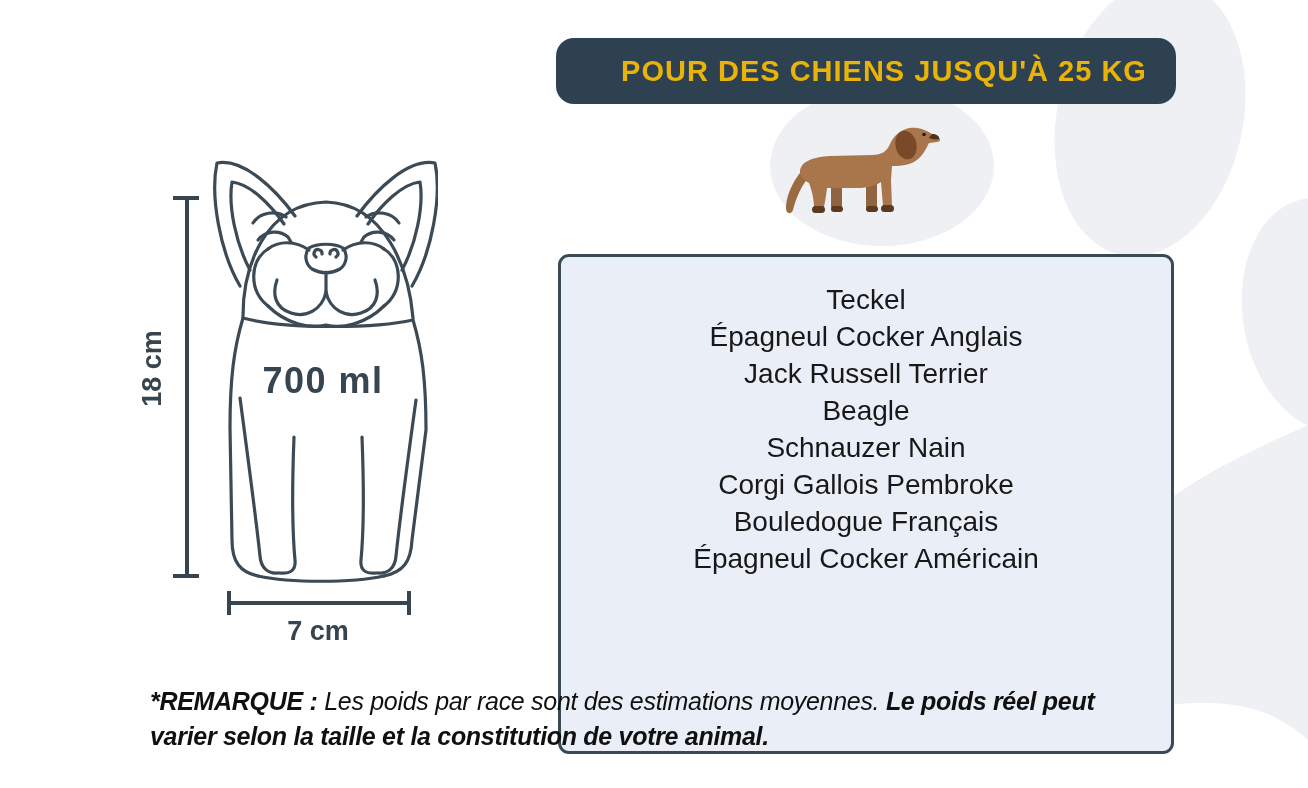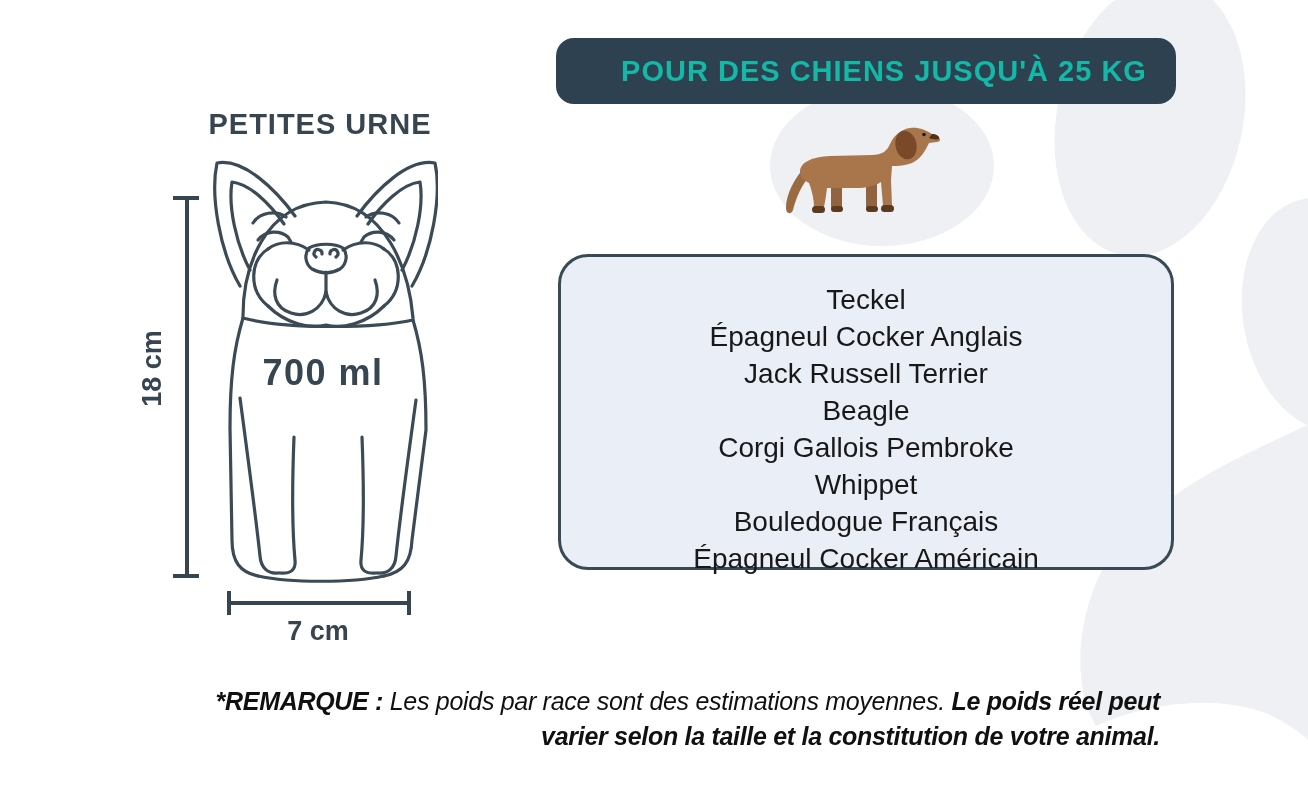--- a/index.html
+++ b/index.html
@@ -10,53 +10,53 @@
   .abs{position:absolute;}
   
   .paw-bg{left:0;top:0;width:1308px;height:788px;pointer-events:none;}
   
   .urn-title{
     left:150px;top:108px;width:340px;text-align:center;
     font-size:29px;font-weight:bold;letter-spacing:1px;color:#36454f;
   }
   .urn-svg{left:198px;top:148px;width:240px;height:445px;}
   .urn-volume{
-    left:198px;top:352px;width:250px;text-align:center;
+    left:198px;top:360px;width:250px;text-align:center;
     font-size:36px;font-weight:bold;letter-spacing:1.5px;color:#36454f;
   }
   .dim{background:#36454f;}
   .dim-v-line{left:185px;top:198px;width:4px;height:378px;}
   .dim-v-captop{left:173px;top:196px;width:26px;height:4px;}
   .dim-v-capbot{left:173px;top:574px;width:26px;height:4px;}
   .dim-h-line{left:229px;top:601px;width:180px;height:4px;}
   .dim-h-capl{left:227px;top:591px;width:4px;height:24px;}
   .dim-h-capr{left:407px;top:591px;width:4px;height:24px;}
   .dim-label{font-size:27px;font-weight:bold;color:#36454f;white-space:nowrap;}
   .h-label{left:112px;top:353px;width:80px;text-align:center;transform:rotate(-90deg);transform-origin:50% 50%;}
   .w-label{left:248px;top:616px;width:140px;text-align:center;}
   
   .banner{
     left:556px;top:38px;width:620px;height:66px;border-radius:18px;
     background:#2e4151;display:flex;align-items:center;justify-content:center;
   }
   .banner span{
-    color:#14b8a6;font-size:29px;font-weight:bold;letter-spacing:1px;white-space:nowrap;margin-left:36px;
+    color:#eab308;font-size:29px;font-weight:bold;letter-spacing:1px;white-space:nowrap;margin-left:36px;
   }
   .dog-svg{left:780px;top:118px;width:178px;height:108px;}
   .breed-box{
-    left:558px;top:254px;width:616px;height:316px;box-sizing:border-box;
-    background:#e9eef7;border:3.5px solid #3a4a55;border-radius:30px;
+    left:558px;top:254px;width:616px;height:500px;box-sizing:border-box;
+    background:#e9eef7;border:3.5px solid #3a4a55;border-radius:11px;
     padding-top:24px;text-align:center;
   }
   .breed-item{
     font-size:28px;line-height:37px;color:#181818;
   }
   
   .note{
-    left:150px;top:684px;width:1010px;text-align:right;
+    left:150px;top:684px;width:1010px;text-align:left;
     font-size:25px;line-height:35px;color:#101010;font-style:italic;letter-spacing:-0.3px;
   }
   .note .bold{font-weight:bold;}
 </style>
 </head>
 <body>
 
 <div class="canvas">
 
   <svg class="abs paw-bg" width="1308" height="788" viewBox="0 0 1308 788">
@@ -64,21 +64,20 @@
       <ellipse cx="882" cy="166" rx="112" ry="80"></ellipse>
       <ellipse cx="1150" cy="118" rx="93" ry="140" transform="rotate(12 1150 118)"></ellipse>
       <ellipse cx="1325" cy="315" rx="82" ry="118" transform="rotate(-10 1325 315)"></ellipse>
       <path d="M 1308,425 C 1235,458 1145,498 1103,568
                C 1072,628 1076,695 1096,726
                C 1148,702 1218,694 1268,714
                C 1284,721 1299,731 1308,740 Z"></path>
     </g>
   </svg>
 
-  <div class="abs urn-title">PETITES URNE</div>
 
   <svg class="abs urn-svg" viewBox="0 0 240 445">
     <g fill="none" stroke="#3b4a55" stroke-width="3.2" stroke-linecap="round" stroke-linejoin="round">
 
       <path d="M 45,168 C 45,120 66,56 128,54 C 188,56 211,122 215,170"></path>
 
       <path d="M 42,138 C 22,104 12,48 19,15 C 46,10 78,42 97,68"></path>
       <path d="M 52,122 C 38,96 30,58 34,34 C 52,36 72,56 86,76"></path>
 
       <path d="M 214,138 C 234,104 244,48 237,15 C 210,10 178,42 159,68"></path>
@@ -157,22 +156,22 @@
     <rect x="86" y="88" width="12" height="6" rx="3" fill="#5b3a1f"></rect>
     <rect x="32" y="88" width="13" height="7" rx="3.5" fill="#5b3a1f"></rect>
     <rect x="51" y="88" width="12" height="6" rx="3" fill="#5b3a1f"></rect>
   </svg>
 
   <div class="abs breed-box">
       <div class="breed-item">Teckel</div>
       <div class="breed-item">Épagneul Cocker Anglais</div>
       <div class="breed-item">Jack Russell Terrier</div>
       <div class="breed-item">Beagle</div>
+      <div class="breed-item">Schnauzer Nain</div>
       <div class="breed-item">Corgi Gallois Pembroke</div>
-      <div class="breed-item">Whippet</div>
       <div class="breed-item">Bouledogue Français</div>
       <div class="breed-item">Épagneul Cocker Américain</div>
     </div>
 
   <div class="abs note">
     <span class="bold">*REMARQUE :</span><span> Les poids par race sont des estimations moyennes. </span><span class="bold">Le poids réel peut varier selon la taille et la constitution de votre animal.</span>
   </div>
 
 </div>
 

